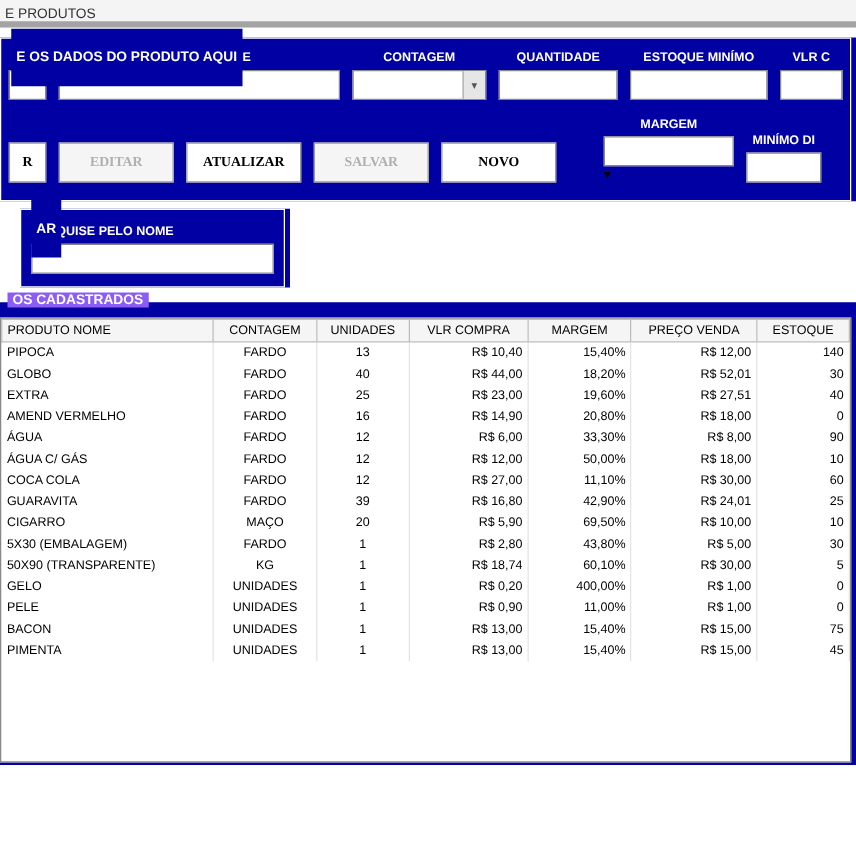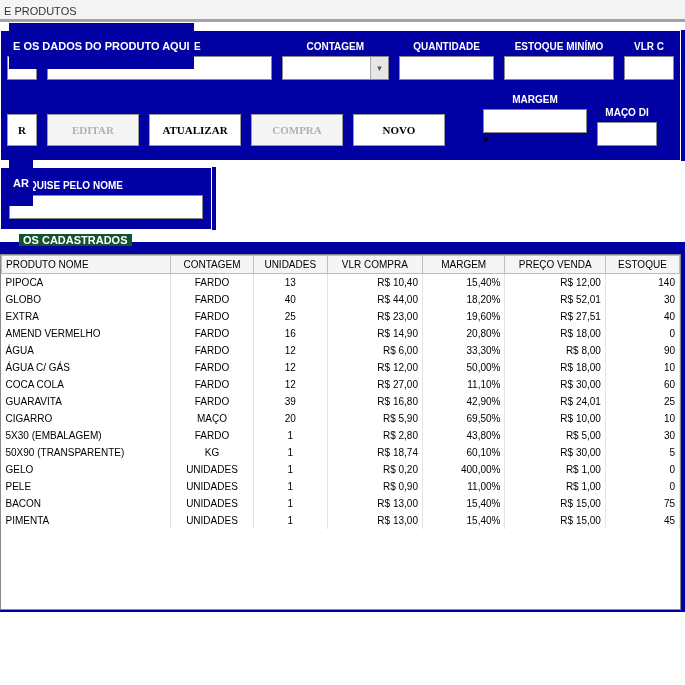--- a/index.html
+++ b/index.html
@@ -11,21 +11,21 @@
   height: 685px;
   overflow: hidden;
   position: relative;
 }
 .titlebar {
   height: 22px;
   line-height: 22px;
   padding-left: 4px;
   font-size: 11px;
   color: #333;
-  border-bottom: 3px solid #a3a3a3;
+  border-bottom: 5px solid #a3a3a3;
   background: #f4f4f4;
 }
 .blue-block {
   background: #0000a3;
   position: relative;
 }
 .section-label {
   position: absolute;
   top: -8px;
   left: 8px;
@@ -54,27 +54,27 @@
 .row2 { display: flex; gap: 10px; align-items: flex-end; padding: 14px 6px 6px 0; }
 .btn {
   width: 92px; height: 32px; font-family: Verdana; font-size: 11px; font-weight: bold;
   background: #f5f5f5; border: 1px solid #999; cursor: pointer;
 }
 .btn.white { background: #fff; }
 .btn.dis { color: #b0b0b0; }
 .mcol { display: flex; flex-direction: column; align-items: center; }
 .mcol label { color: #fff; font-weight: bold; font-size: 10px; margin-bottom: 4px; }
 .block2 {
-  width: 216px; margin-left: 0; margin-top: 0;
+  width: 216px; margin-left: 16px; margin-top: 0;
 }
 .block2-inner { border: 1px solid #fff; margin: 6px 4px 6px 0; padding: 12px 8px 10px 8px; position: relative; }
 .searchlabel { color: #fff; font-weight: bold; font-size: 10px; text-align: left; display: block; margin-bottom: 4px; }
 .reglabel {
   color: #fff; font-weight: bold; font-size: 11px;
-  position: absolute; left: 19px; top: -8px; background: #14532d; padding: 0 4px;
+  position: absolute; left: 6px; top: -8px; background: #8b5cf6; padding: 0 4px;
 }
 .table-wrap { border: 1px solid #888; margin: 0 4px 0 0; position: relative; }
 .topline { height: 12px; background: #0000a3; position: relative; }
 table { border-collapse: collapse; width: 100%; table-layout: fixed; }
 th {
   background: #f5f5f5; border: 1px solid #bcbcbc; font-size: 10px; font-weight: normal;
   padding: 3px 4px; color: #000; text-align: left; white-space: nowrap; overflow: hidden;
 }
 td {
   border-right: 1px solid #e4e4e4; font-size: 10px; padding: 2px 4px; white-space: nowrap; overflow: hidden;
@@ -120,32 +120,32 @@
       <div class="fieldcol" style="width:50px">
         <label>VLR C</label>
         <input class="inp" style="">
       </div>
     </div>
 
     <div class="row2">
       <button class="btn white" style="width:30px">R</button>
       <button class="btn dis">EDITAR</button>
       <button class="btn white">ATUALIZAR</button>
-      <button class="btn dis">COMPRA</button>
+      <button class="btn dis">SALVAR</button>
       <button class="btn white">NOVO</button>
       <div style="width:18px"></div>
       <div class="mcol" style="width:104px">
         <label>MARGEM</label>
         <div style="position:relative;width:100%">
           <input class="inp" style="width: 100%;">
           <div class="drop">▾</div>
         </div>
       </div>
       <div class="mcol" style="width:60px">
-        <label>MAÇO DI</label>
+        <label>MINÍMO DI</label>
         <input class="inp" style="width: 100%;">
       </div>
     </div>
   </div>
 </div>
 
 <div class="blue-block block2">
   <div class="block2-inner">
     <span class="section-label">AR</span>
     <span class="searchlabel">PESQUISE PELO NOME</span>

